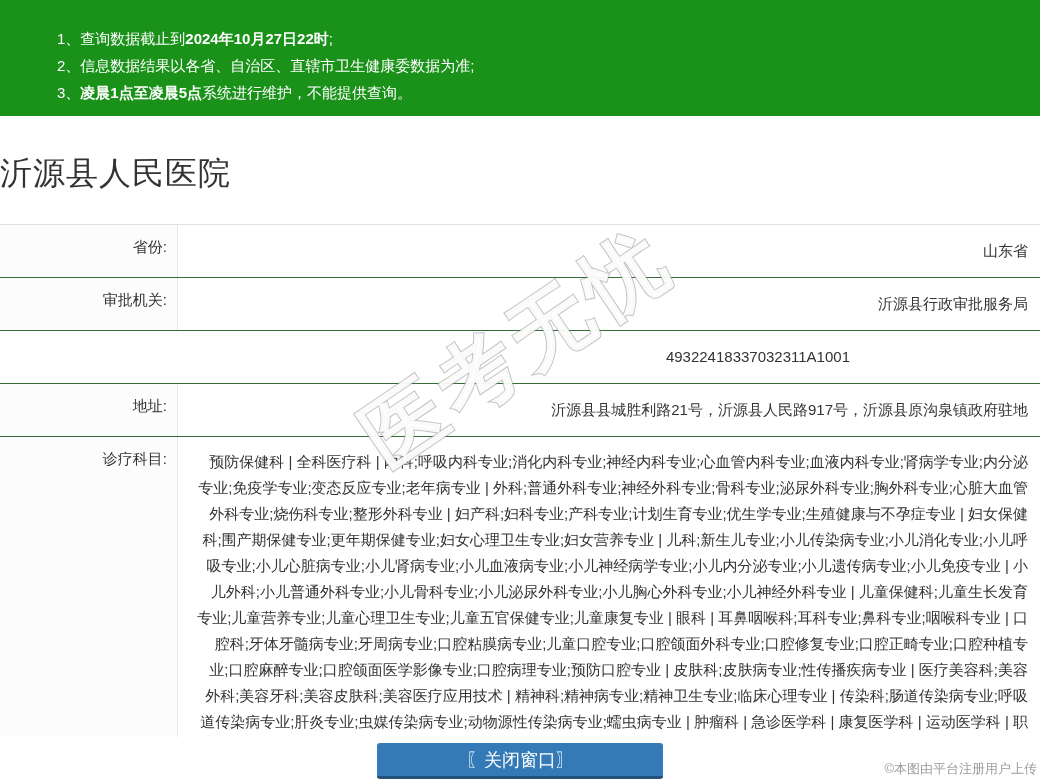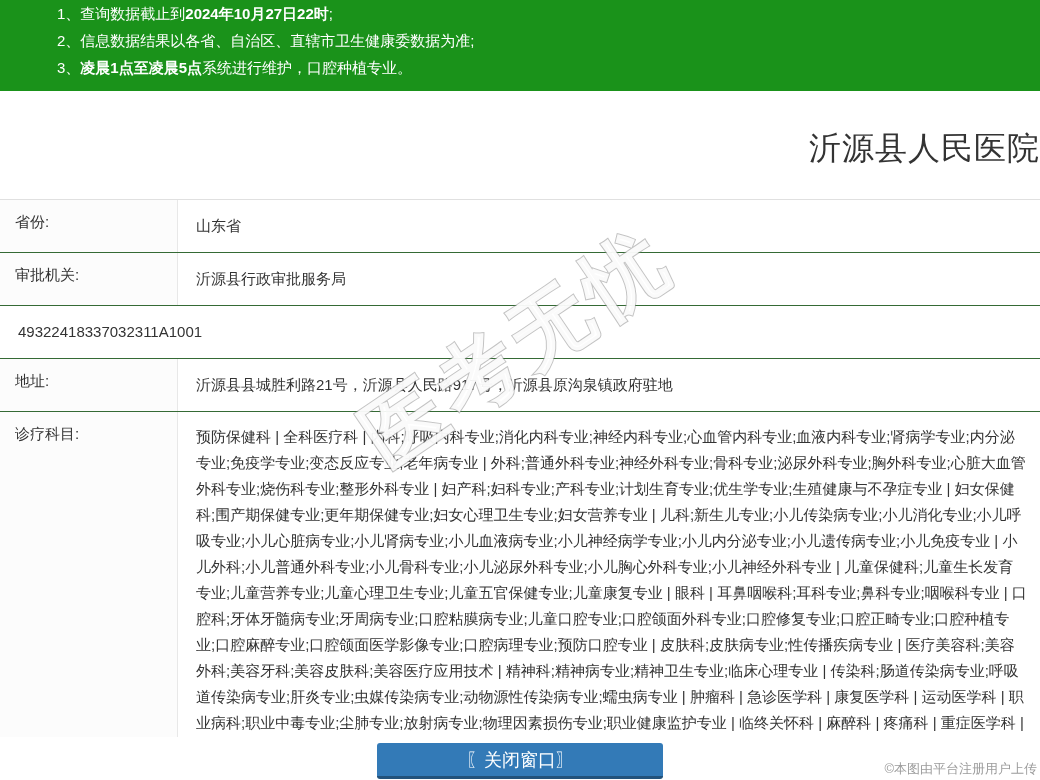--- a/index.html
+++ b/index.html
@@ -16,48 +16,49 @@
     width:1040px;height:780px;
     overflow:hidden;
     background:#ffffff;
     font-family:"Liberation Sans","DejaVu Sans",sans-serif;
     position:relative;
   }
   
   .banner{
     background:var(--banner-green);
     color:#ffffff;
-    padding:0 20px 10px 57px;
+    padding:25px 20px 10px 57px;
     width:1040px;
   }
   .banner-line{
     font-size:15px;
     line-height:27px;
     white-space:nowrap;
   }
   .banner-line b{font-weight:bold;}
   
   .page-title{
     margin:36px 0 28px 0;
-    text-align:right;
+    text-align:left;
     font-size:32px;
     font-weight:400;
     color:var(--text-dark);
     letter-spacing:1px;
   }
   
   .info-table{
     width:1040px;
     border-top:1px solid #e0e0e0;
     position:relative;
     z-index:1;
   }
   .info-row{
     display:flex;
     align-items:stretch;
+    text-align:right;
   }
   .info-row + .info-row{
     border-top:1px solid var(--row-line);
   }
   .info-label{
     flex:0 0 178px;
     padding:13px 10px 13px 15px;
     font-size:15px;
     color:var(--text-dark);
     background:#fcfcfc;
@@ -122,21 +123,21 @@
     color:var(--copyright-gray);
     text-shadow:1px 1px 0 rgba(255,255,255,.95),-1px -1px 0 rgba(255,255,255,.95),1px -1px 0 rgba(255,255,255,.95),-1px 1px 0 rgba(255,255,255,.95);
   }
 </style>
 </head>
 <body>
 
 <div class="banner">
   <div class="banner-line"><span>1、</span><span>查询数据截止到</span><b>2024年10月27日22时</b><span>;</span></div>
   <div class="banner-line"><span>2、</span><span>信息数据结果以各省、自治区、直辖市卫生健康委数据为准;</span></div>
-  <div class="banner-line"><span>3、</span><b>凌晨1点至凌晨5点</b><span>系统进行维护，口腔种植专业。</span></div>
+  <div class="banner-line"><span>3、</span><b>凌晨1点至凌晨5点</b><span>系统进行维护，不能提供查询。</span></div>
 </div>
 
 <h1 class="page-title">沂源县人民医院</h1>
 
 <div class="info-table">
   <div class="info-row">
     <div class="info-label">省份:</div>
     <div class="info-value">山东省</div>
   </div>
   <div class="info-row">

